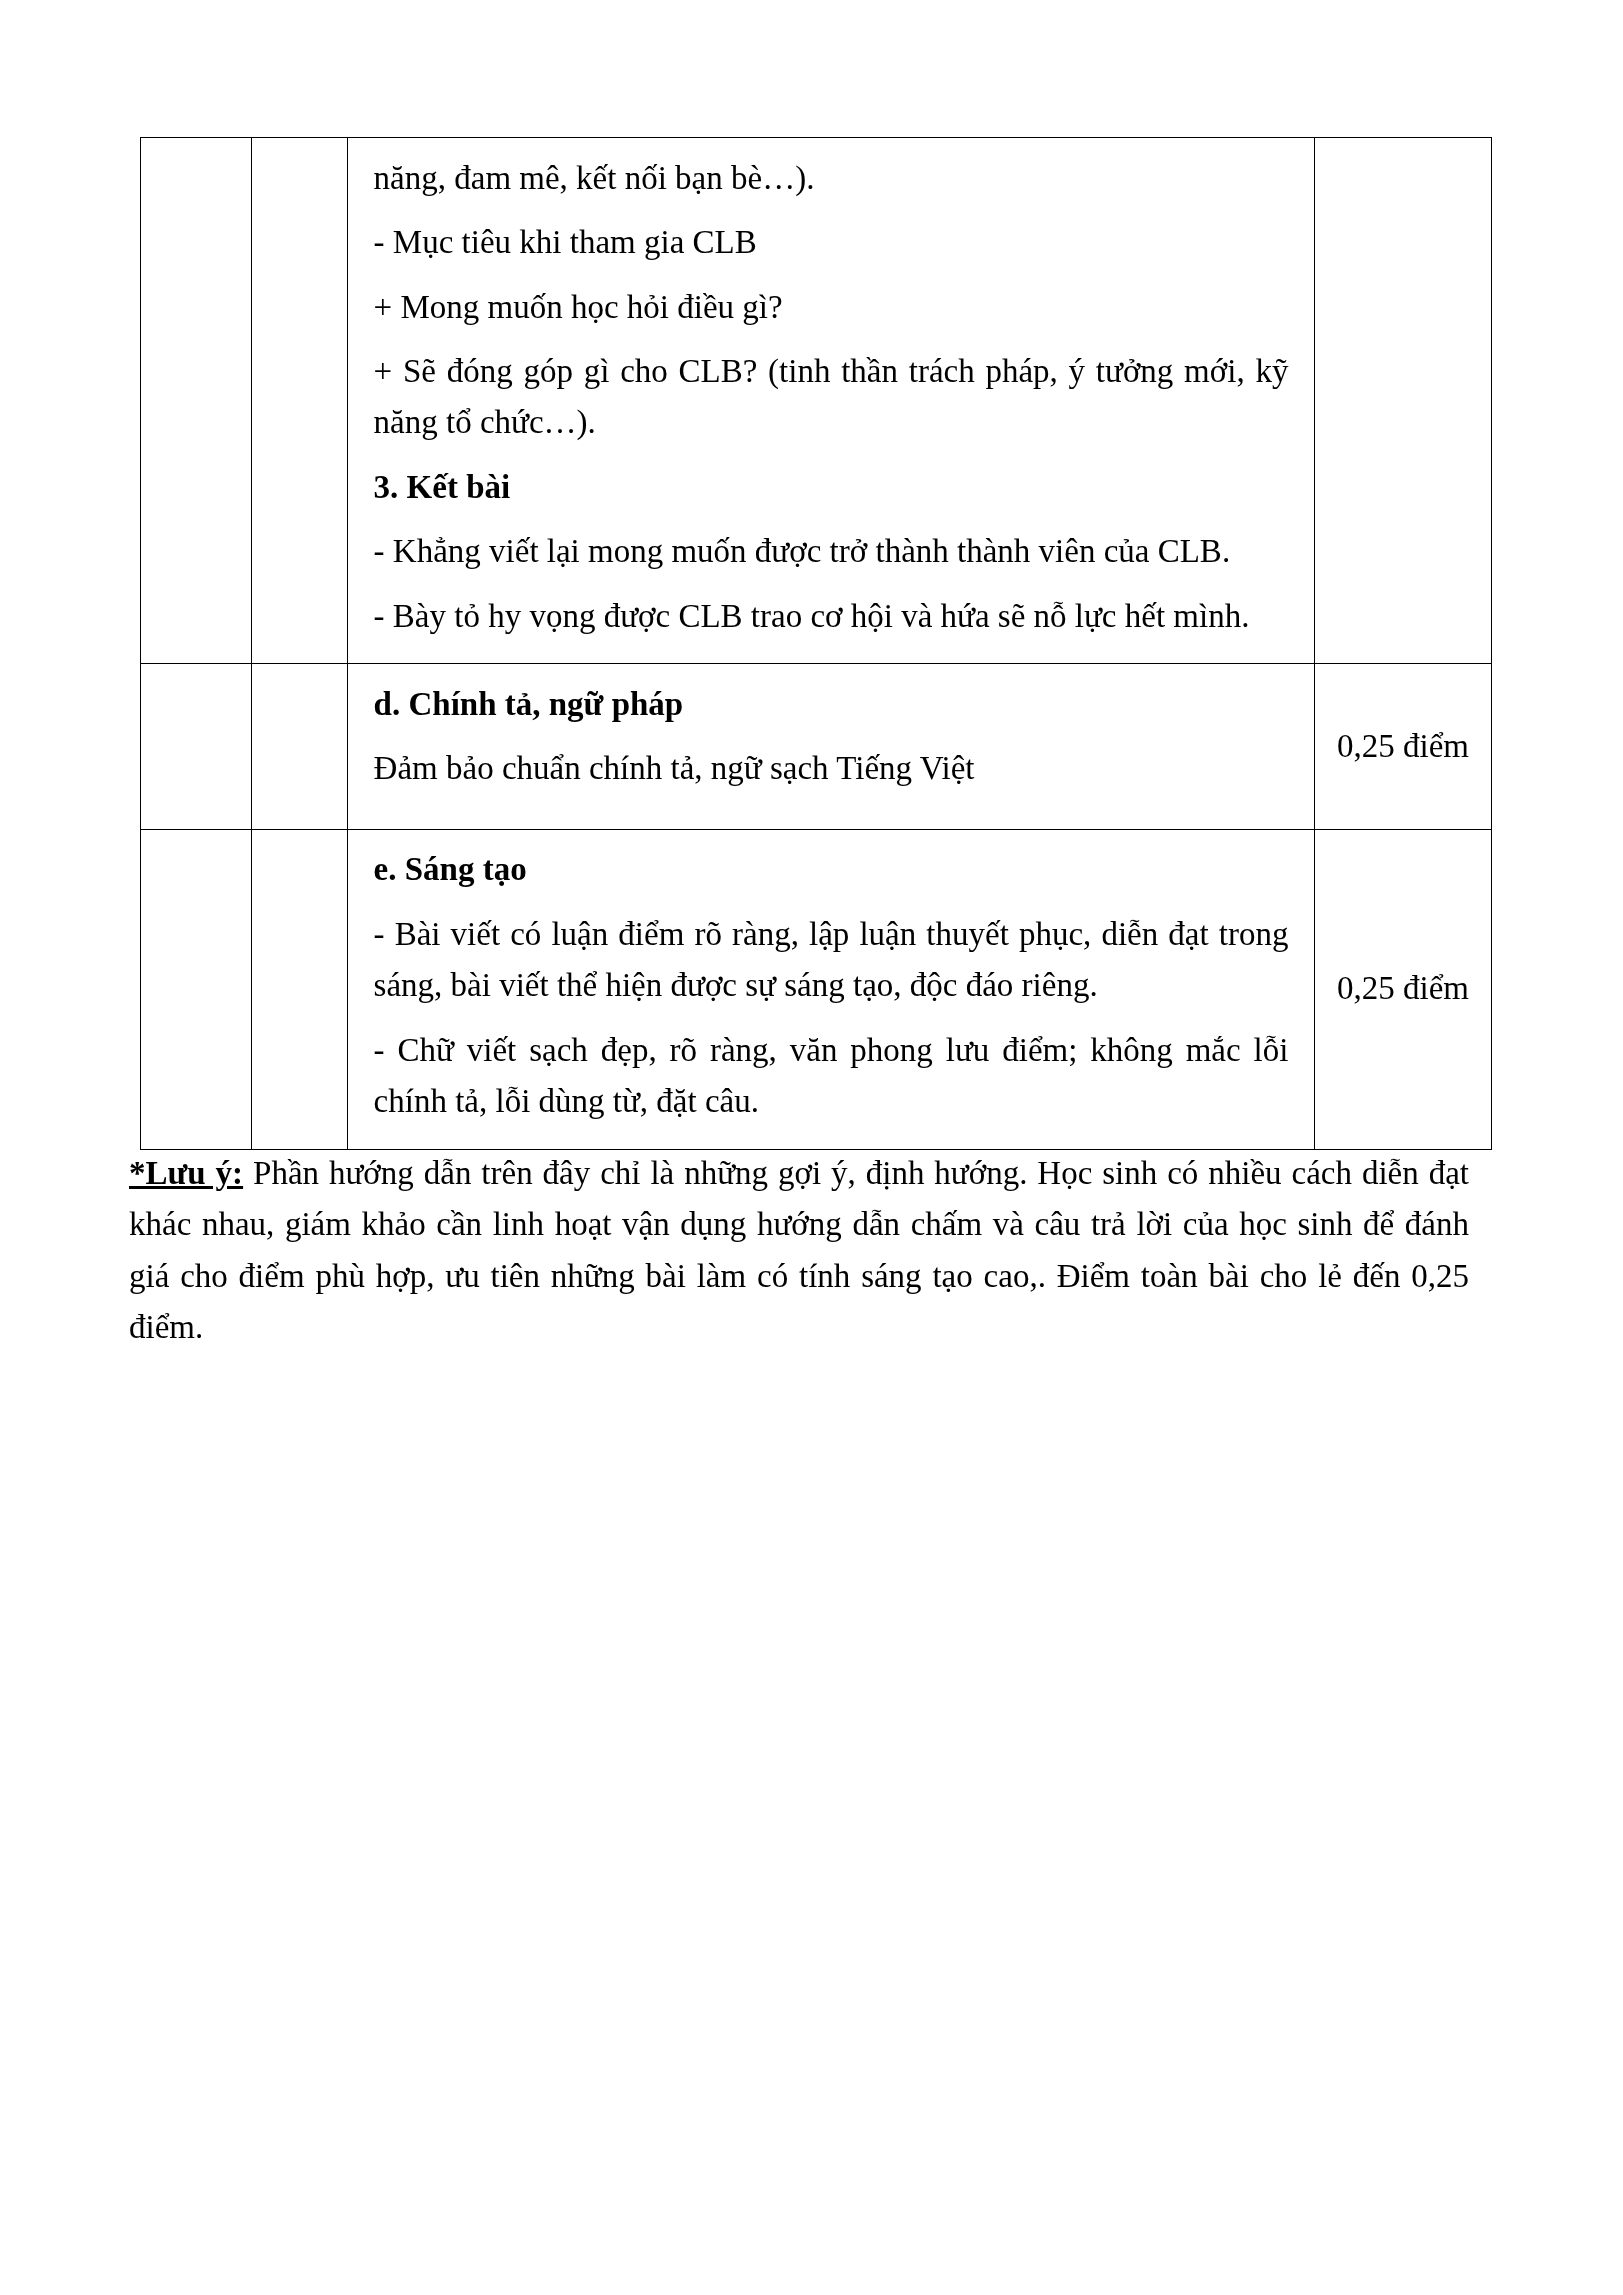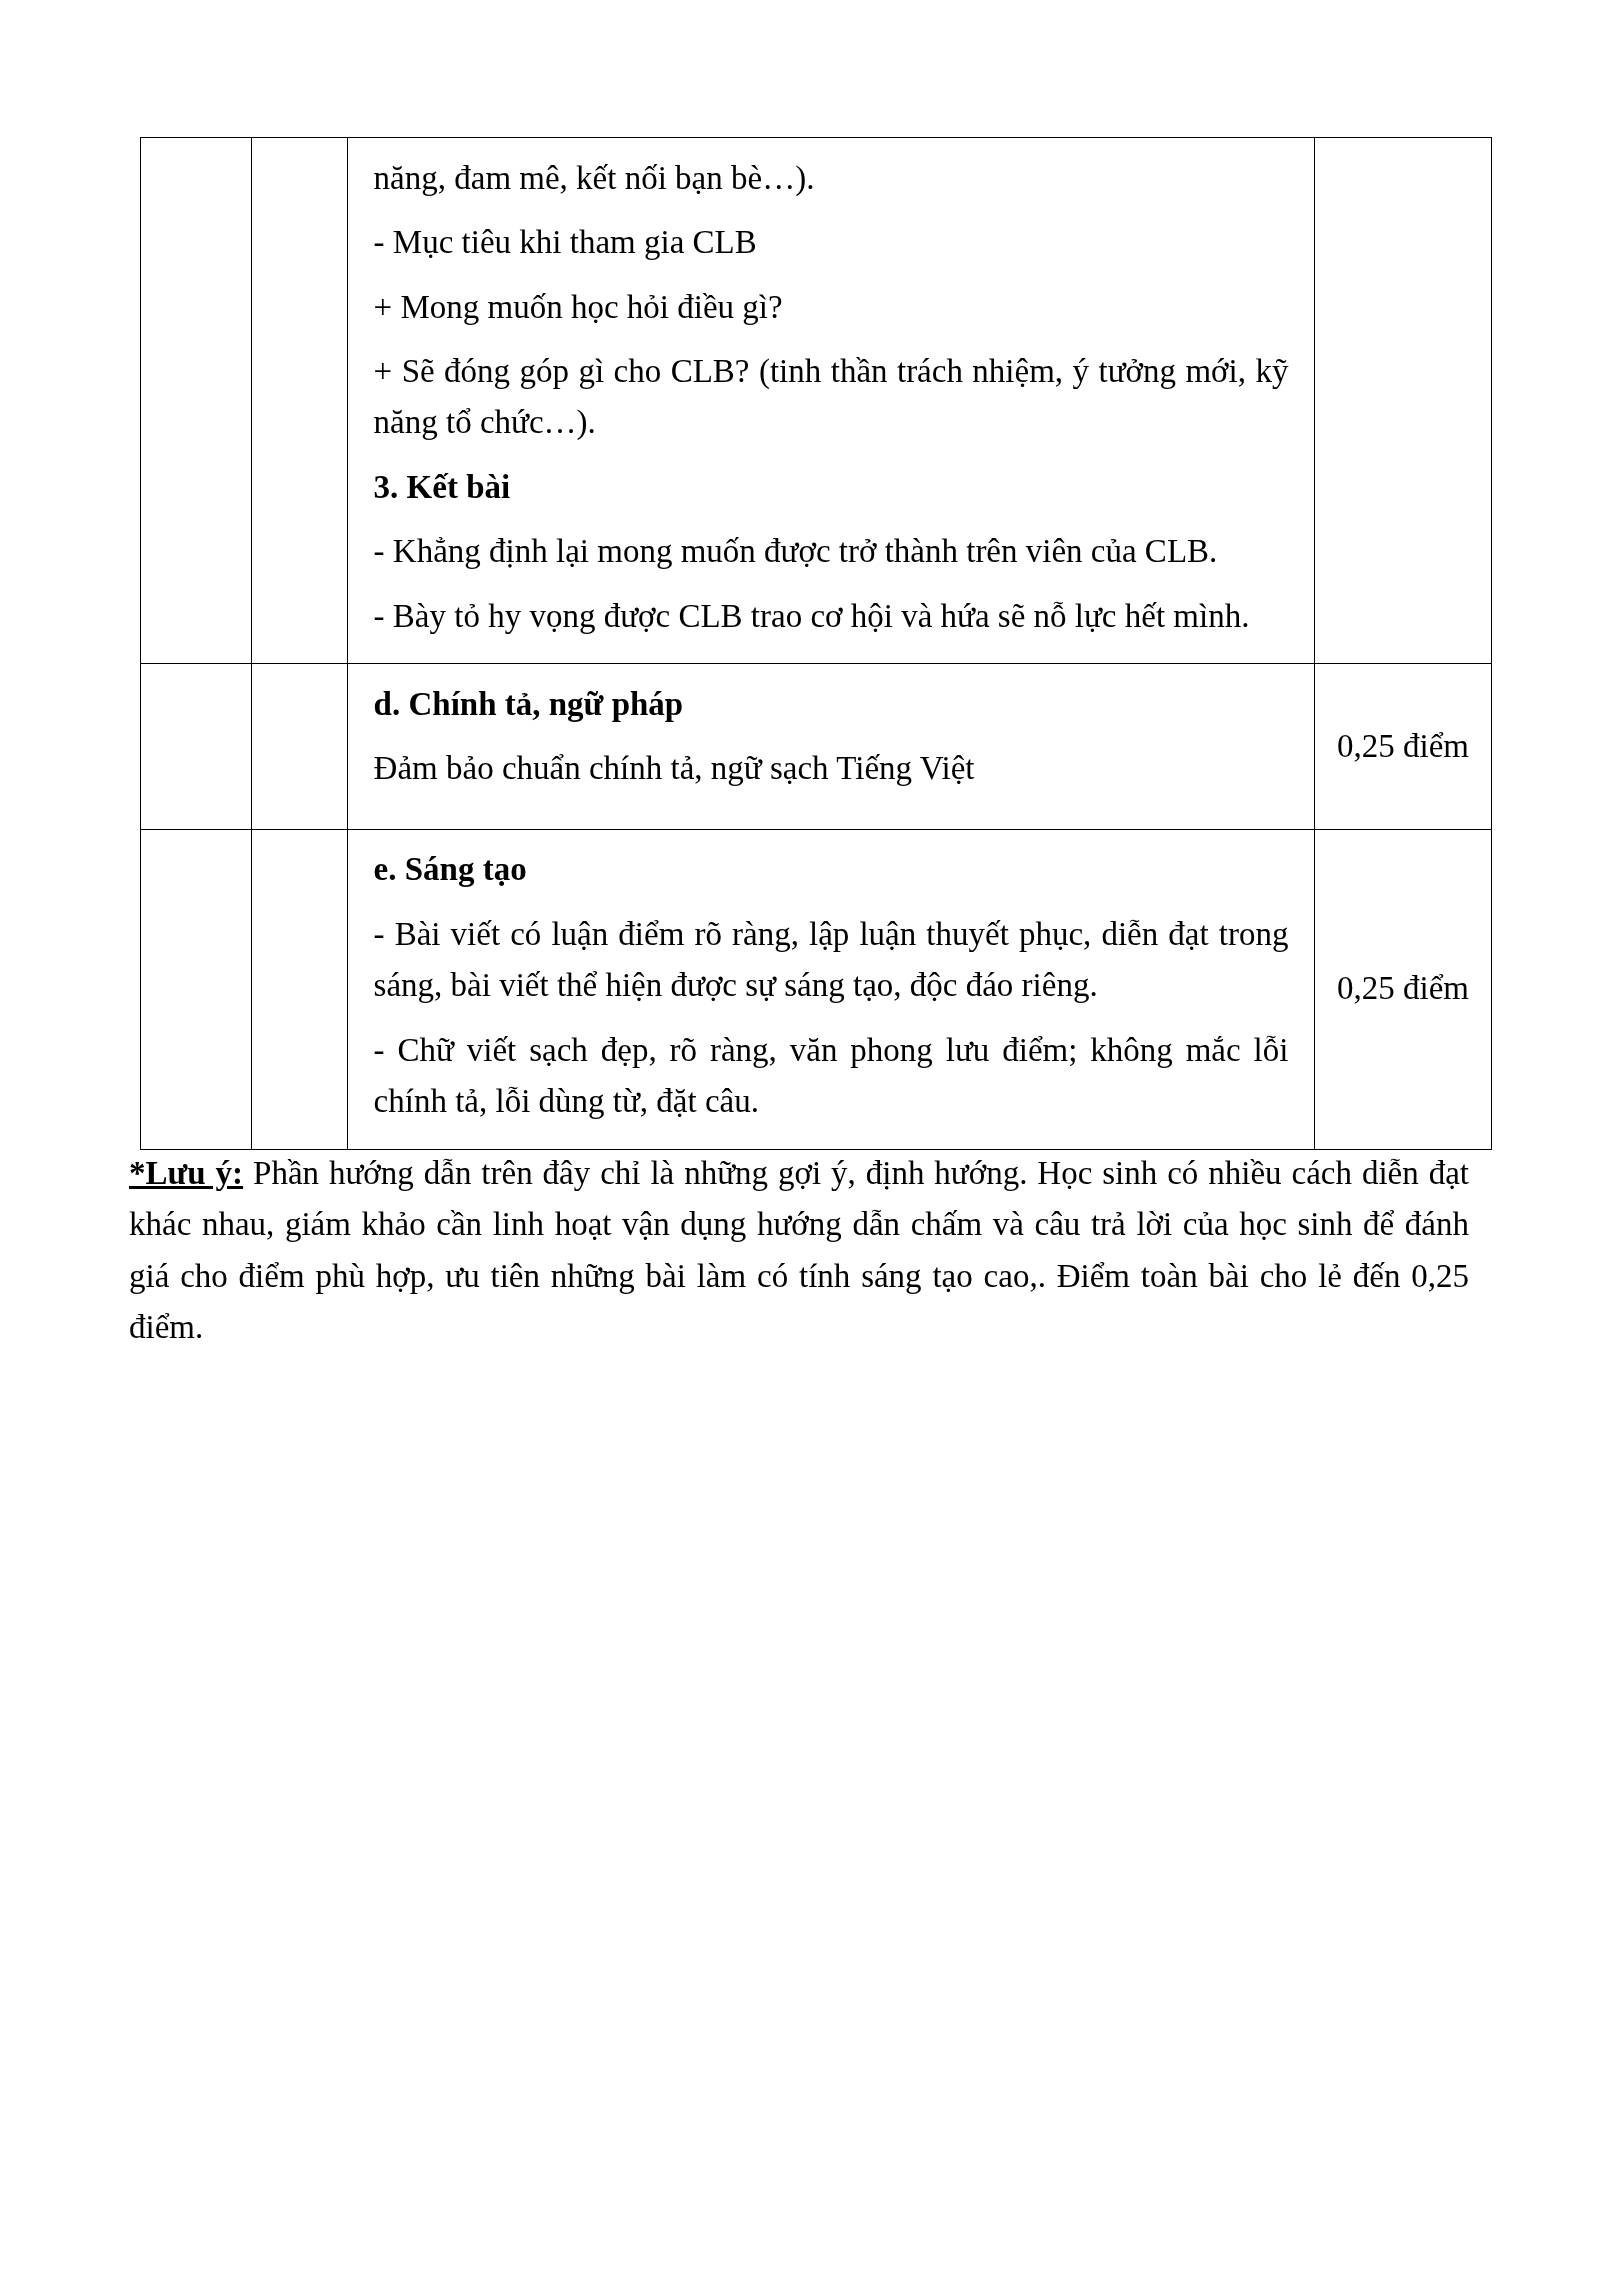--- a/index.html
+++ b/index.html
@@ -75,23 +75,23 @@
       <col style="width:177px">
     </colgroup>
     <tbody>
         <tr class="row-body">
           <td class="c1"></td>
           <td class="c2"></td>
           <td class="content">
             <div class="para">năng, đam mê, kết nối bạn bè…).</div>
             <div class="para">- Mục tiêu khi tham gia CLB</div>
             <div class="para">+ Mong muốn học hỏi điều gì?</div>
-            <div class="para">+ Sẽ đóng góp gì cho CLB? (tinh thần trách nhiệm, ý tưởng mới, kỹ năng tổ chức…).</div>
+            <div class="para">+ Sẽ đóng góp gì cho CLB? (tinh thần trách pháp, ý tưởng mới, kỹ năng tổ chức…).</div>
             <div class="para bold">3. Kết bài</div>
-            <div class="para">- Khẳng định lại mong muốn được trở thành trên viên của CLB.</div>
+            <div class="para">- Khẳng viết lại mong muốn được trở thành thành viên của CLB.</div>
             <div class="para">- Bày tỏ hy vọng được CLB trao cơ hội và hứa sẽ nỗ lực hết mình.</div>
           </td>
           <td class="score"></td>
         </tr>
         <tr class="row-d">
           <td class="c1"></td>
           <td class="c2"></td>
           <td class="content">
             <div class="para bold">d. Chính tả, ngữ pháp</div>
             <div class="para">Đảm bảo chuẩn chính tả, ngữ sạch Tiếng Việt</div>

